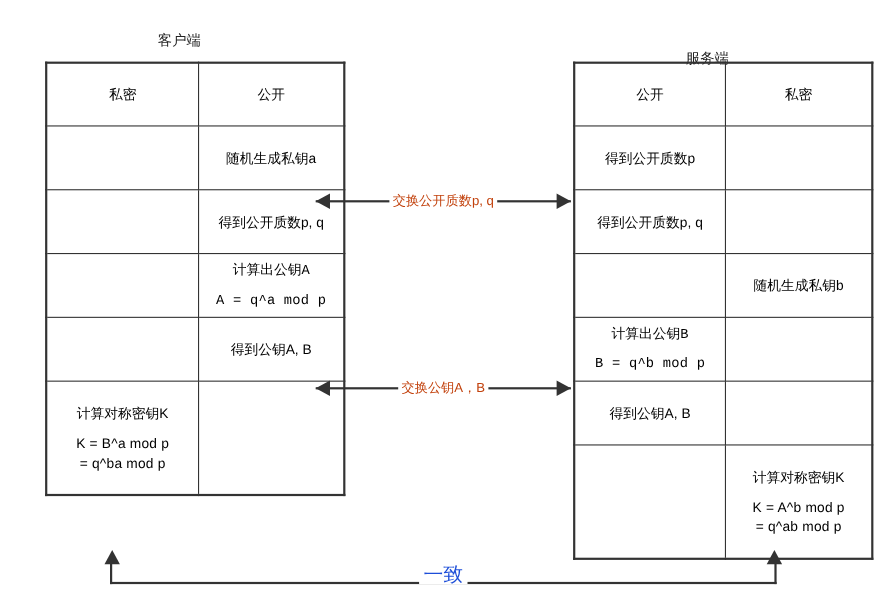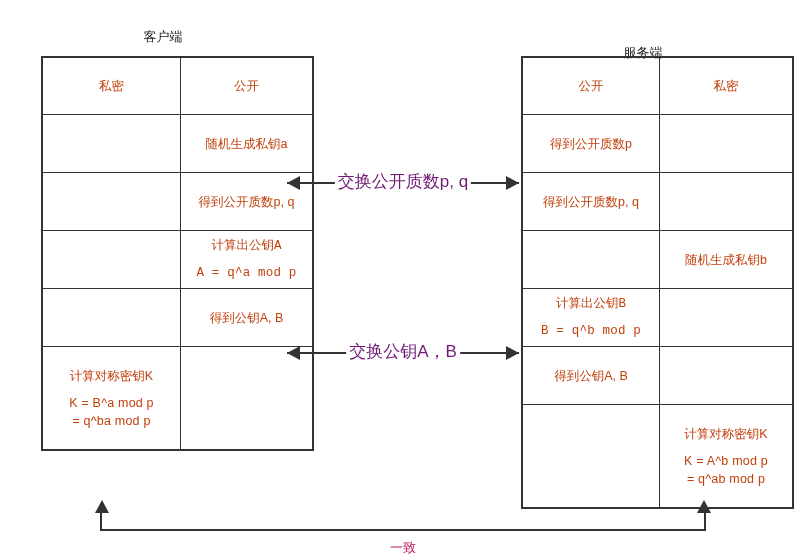--- a/index.html
+++ b/index.html
@@ -35,21 +35,21 @@
   }
   #table-client { left: 41px; top: 56px; width: 244px; }
   #table-server { left: 521px; top: 56px; width: 244px; }
   .tbl td {
     border: 1px solid #333333;
     padding: 0 6px;
     text-align: center;
     vertical-align: middle;
     font-size: 12.5px;
     line-height: 18px;
-    color: #c2410c;
+    color: #000000;
     word-break: keep-all;
   }
   #table-client .c0 { width: 125px; }
   #table-client .c1 { width: 119px; }
   #table-server .c0 { width: 124px; }
   #table-server .c1 { width: 120px; }
 
   .r-head td { height: 56px; }
   .r-1 td, .r-2 td, .r-3 td, .r-5 td { height: 57px; }
   .r-4 td { height: 57px; font-family: Liberation Mono, monospace; }
@@ -88,24 +88,24 @@
     right: 0;
     border-left: 13px solid #333333;
   }
   .arrow-label {
     position: absolute;
     top: -1px;
     left: 50%;
     transform: translateX(-50%);
     background: #ffffff;
     padding: 0 3px;
-    font-size: 17px;
+    font-size: 12px;
     line-height: 18px;
     white-space: nowrap;
-    color: #701a75;
+    color: #c2410c;
     text-align: center;
   }
 
   #arrow-pq { left: 287px; top: 174px; width: 232px; }
   #arrow-ab { left: 287px; top: 344px; width: 232px; }
 
   #bottom-connector {
     position: absolute;
     left: 95px;
     top: 500px;
@@ -135,29 +135,29 @@
     width: 0;
     height: 0;
     border-left: 7px solid transparent;
     border-right: 7px solid transparent;
     border-bottom: 13px solid #333333;
   }
   .bc-head.left { left: 0px; }
   .bc-head.right { right: 0px; }
   #bottom-label {
     position: absolute;
-    top: 39px;
+    top: 13px;
     left: 50%;
     transform: translateX(-50%);
     background: #ffffff;
     padding: 0 4px;
-    font-size: 13px;
+    font-size: 18px;
     line-height: 18px;
     white-space: nowrap;
-    color: #be185d;
+    color: #1d4ed8;
   }
 </style>
 </head>
 <body>
 
 <div id="canvas">
 
   <div class="title" id="title-client">客户端</div>
   <div class="title" id="title-server">服务端</div>
 

